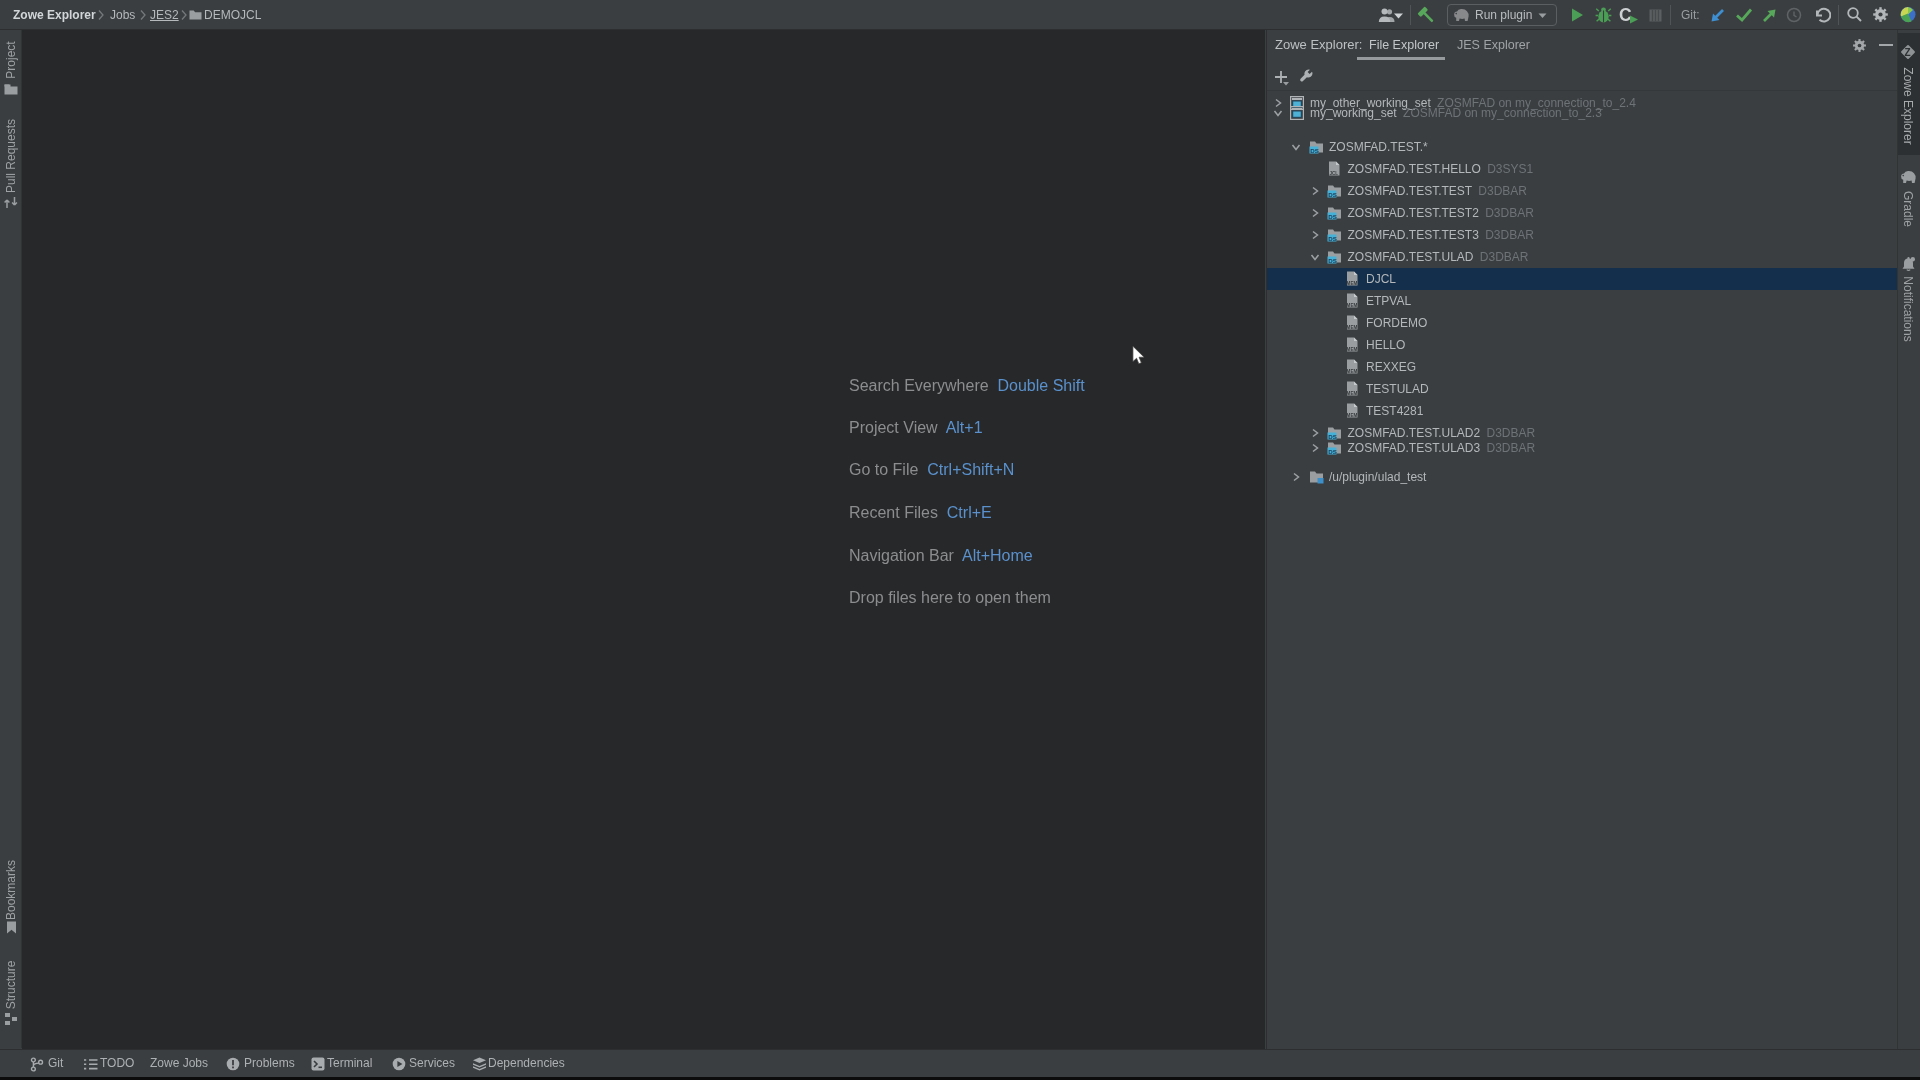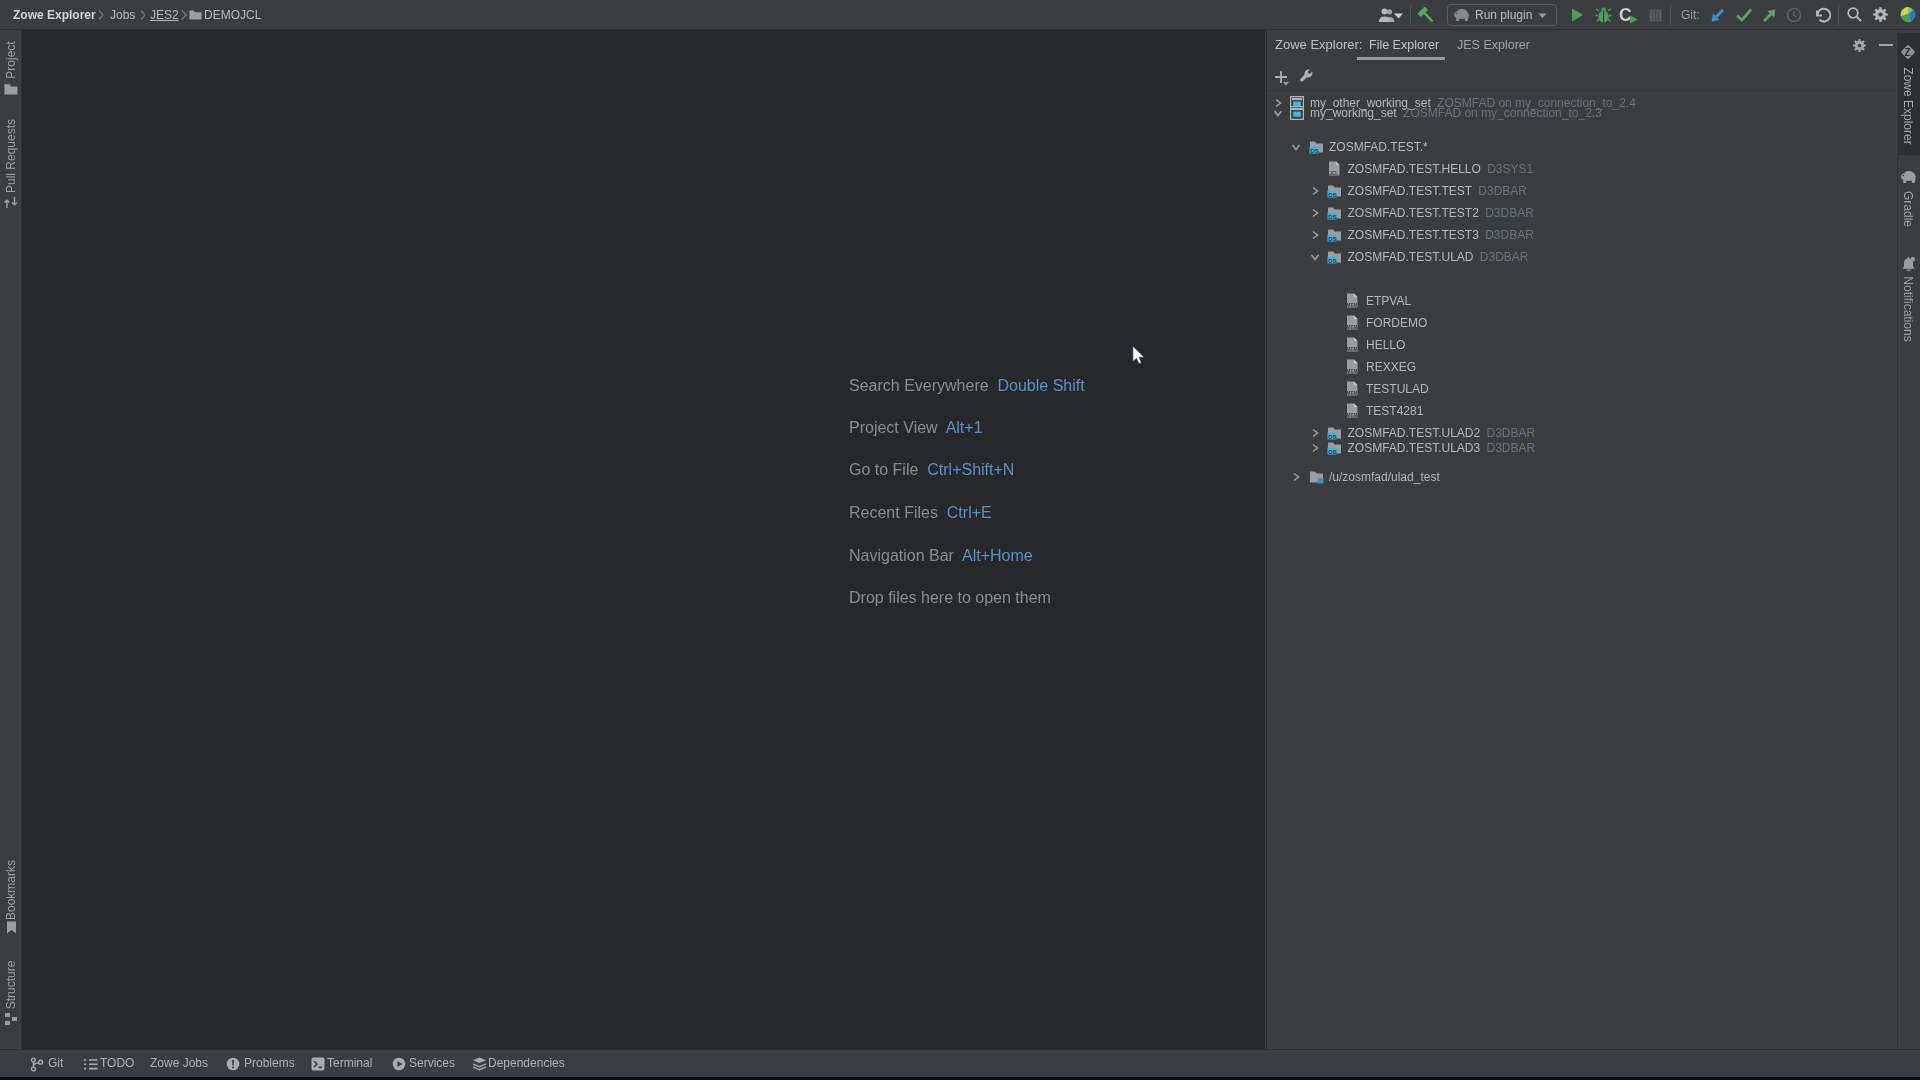--- a/index.html
+++ b/index.html
@@ -297,20 +297,28 @@
     <svg class="abs" style="left:43px;top:6px" width="10" height="10" viewBox="0 0 10 10">
         <polyline points="1.5,3 5,7.5 8.5,3" fill="none" stroke="#9da1a4" stroke-width="1.5"></polyline>
       </svg>
     <svg class="abs" style="left:60px;top:4px" width="15" height="14" viewBox="0 0 15 14">
         <path d="M1,1.5 h5 l1.5,2 h6.5 v9 h-13 z" fill="#9b9ea0"></path>
         <rect x="0.5" y="6.5" width="9" height="7" fill="#45b1d9"></rect>
         <text x="1.2" y="12.6" font-size="6.2" font-weight="bold" fill="#1c3c55">DS</text>
       </svg>
     <span class="rname" style="left:80.5px;">ZOSMFAD.TEST.ULAD <span class="rsuf">D3DBAR</span></span>
   </div>
+  <div class="row" style="top:238px;background:#132f4b;">
+    <svg class="abs" style="left:79px;top:3px" width="12" height="15" viewBox="0 0 12 15">
+        <path d="M1,0.5 h7 l3.5,3.5 v10.5 h-10.5 z" fill="#9b9ea0"></path>
+        <path d="M8,0.5 l3.5,3.5 h-3.5 z" fill="#c6c9cb"></path>
+        <text x="0.6" y="14" font-size="4.6" font-weight="bold" fill="#3a3d3f">MEM</text>
+      </svg>
+    <span class="rname" style="left:99px;">DJCL</span>
+  </div>
   <div class="row" style="top:260px;">
     <svg class="abs" style="left:79px;top:3px" width="12" height="15" viewBox="0 0 12 15">
         <path d="M1,0.5 h7 l3.5,3.5 v10.5 h-10.5 z" fill="#9b9ea0"></path>
         <path d="M8,0.5 l3.5,3.5 h-3.5 z" fill="#c6c9cb"></path>
         <text x="0.6" y="14" font-size="4.6" font-weight="bold" fill="#3a3d3f">MEM</text>
       </svg>
     <span class="rname" style="left:99px;">ETPVAL</span>
   </div>
   <div class="row" style="top:282px;text-decoration:underline;">
     <svg class="abs" style="left:79px;top:3px" width="12" height="15" viewBox="0 0 12 15">
@@ -375,21 +383,21 @@
     <span class="rname" style="left:80.5px;">ZOSMFAD.TEST.ULAD3 <span class="rsuf">D3DBAR</span></span>
   </div>
   <div class="row" style="top:436px;">
     <svg class="abs" style="left:24px;top:6px" width="10" height="10" viewBox="0 0 10 10">
         <polyline points="3,1.5 7.5,5 3,8.5" fill="none" stroke="#9da1a4" stroke-width="1.5"></polyline>
       </svg>
     <svg class="abs" style="left:42px;top:4px" width="15" height="14" viewBox="0 0 15 14">
         <path d="M1,1.5 h5 l1.5,2 h6.5 v9 h-13 z" fill="#9b9ea0"></path>
         <rect x="8.5" y="8" width="6" height="5.5" fill="#3d8fc9"></rect>
       </svg>
-    <span class="rname" style="left:62px;">/u/zosmfad/ulad_test</span>
+    <span class="rname" style="left:62px;">/u/plugin/ulad_test</span>
   </div>
 </div>
 <div id="rstripe"></div>
 <div class="abs" style="left:1898px;top:33px;width:22px;height:122px;background:#2d3032;"></div>
 <svg class="abs" style="left:1900px;top:44px" width="16" height="16" viewBox="0 0 16 16">
     <g transform="rotate(45 8 8)">
       <rect x="2.8" y="2.8" width="10.4" height="10.4" rx="1" fill="#8f9294"></rect>
     </g>
     <text x="4.6" y="11.8" font-family="Liberation Sans" font-size="10" font-weight="bold" fill="#2e3133">Z</text>
   </svg>

